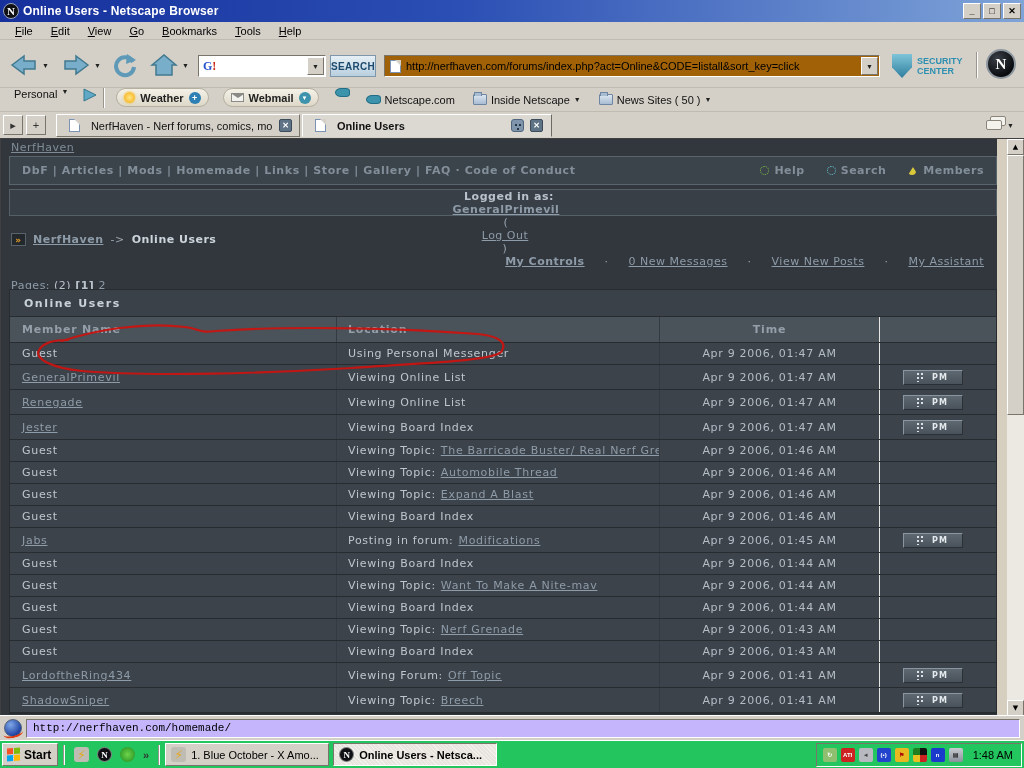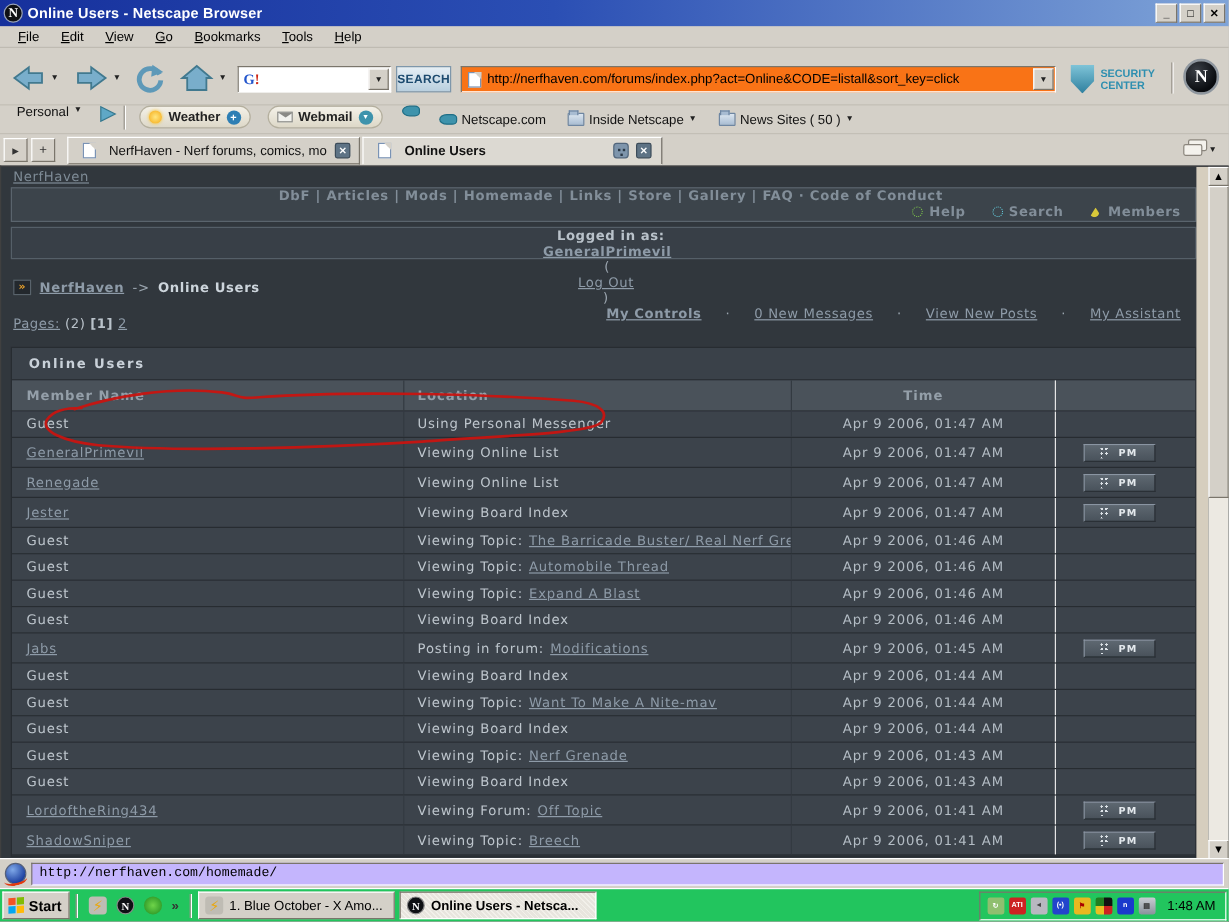--- a/index.html
+++ b/index.html
@@ -35,21 +35,21 @@
   .caret { font-size:7px; color:#222; }
   .searchbox { left:198px; top:15px; width:128px; height:22px; background:#fff; display:flex; align-items:center; }
   .searchbox .g { font:bold 12px "Liberation Serif",serif; color:#2255CC; margin-left:4px; }
   .searchbox .g i { color:#CC2211; font-style:normal; }
   .combo-btn { margin-left:auto; width:17px; height:18px; background:#D4D0C8; display:flex;
     align-items:center; justify-content:center; margin-right:1px; }
   .search-btn { left:330px; top:15px; width:46px; height:22px;
     background:linear-gradient(#E6EFF5,#B9CFDE); border:1px solid #7E97AB;
     font:bold 10px "Liberation Sans",sans-serif; color:#1C4A6E; display:flex;
     align-items:center; justify-content:center; letter-spacing:.3px; }
-  .urlbar { left:384px; top:15px; width:496px; height:22px; background:#f97316; display:flex; align-items:center; }
+  .urlbar { left:384px; top:15px; width:496px; height:22px; background:#a16207; display:flex; align-items:center; }
   .page-icon { width:11px; height:13px; background:#fff; border:1px solid #7A93B5; margin:0 5px 0 5px; position:relative; }
   .page-icon::after { content:""; position:absolute; right:-1px; top:-1px; border:3px solid;
     border-color:#D4D0C8 #D4D0C8 transparent transparent; }
   .url-text { font-size:11px; color:#000; white-space:nowrap; overflow:hidden; flex:1; }
   .security { left:892px; top:14px; display:flex; align-items:center; gap:5px; }
   .shield { width:20px; height:24px; background:linear-gradient(#7FC4D8,#2E7F9E);
     clip-path:polygon(0 0,100% 0,100% 55%,50% 100%,0 55%); }
   .sec-text { font:bold 9px "Liberation Sans",sans-serif; color:#2E8FB0; line-height:10px; }
   .tb-sep { left:976px; top:12px; width:2px; height:26px; border-left:1px solid #9A958C; border-right:1px solid #fff; }
   .throbber { left:986px; top:9px; width:30px; height:30px; border-radius:50%;
@@ -99,21 +99,21 @@
     font-family:"DejaVu Sans", sans-serif; }
   .edge-strip { position:absolute; left:996px; top:0; width:10px; height:577px; background:#D6CEBE; }
   .scrollbar { position:absolute; left:1006px; top:0; width:17px; height:577px; background:#ECE9E2; }
   .sb-btn { position:absolute; left:0; width:17px; height:16px; background:#D4D0C8;
     display:flex; align-items:center; justify-content:center; font-size:7px; color:#000; }
   .sb-thumb { position:absolute; left:0; top:16px; width:17px; height:260px; background:#D4D0C8; }
 
   .site-link { position:absolute; left:10px; top:2px; font-size:11px; color:#7E8B96;
     text-decoration:underline; letter-spacing:.5px; }
   .navbox { position:absolute; left:8px; top:17px; width:988px; height:29px; background:#3C444B;
-    border:1px solid #5A646D; display:flex; align-items:center; font-size:11px;flex-direction:column; }
+    border:1px solid #5A646D; display:flex; align-items:center; font-size:11px; }
   .nav-links { margin-left:12px; font-weight:bold; color:#828E99; letter-spacing:.6px; }
   .nav-right { margin-left:auto; margin-right:12px; display:flex; gap:22px; font-weight:bold; color:#828E99; }
   .nav-right .itm { display:flex; gap:5px; align-items:center; letter-spacing:.5px; }
   .dot-ic { width:9px; height:9px; border-radius:50%; }
   .help-ic { border:1px dotted #7CC24A; }
   .search-ic { border:1px dotted #63C8D8; }
   .members-ic { width:0; height:0; border-left:5px dotted transparent; border-right:5px dotted transparent; border-bottom:8px dotted #D8C83A; }
 
   .loggedbox { position:absolute; left:8px; top:50px; width:988px; height:27px; background:#383F47;
     border:1px solid #555F68; display:flex; align-items:center; font-size:11px; color:#9BA5AF; letter-spacing:.5px;flex-direction:column; }
@@ -122,21 +122,21 @@
   .loggedbox .right { margin-left:auto; margin-right:12px; display:flex; gap:20px; align-items:center; }
   .loggedbox .right .b { font-weight:bold; }
 
   .breadcrumb { position:absolute; left:10px; top:94px; display:flex; align-items:center; gap:7px;
     font-size:11px; color:#9BA5AF; letter-spacing:.5px; }
   .bc-icon { width:15px; height:13px; background:#23282D; border:1px solid #59636C; color:#E8A02A;
     font:bold 9px "DejaVu Sans",sans-serif; display:flex; align-items:center; justify-content:center; }
   .bc-root { font-weight:bold; }
   .bc-cur { font-weight:bold; color:#CDD5DC; }
 
-  .pages { position:absolute; left:10px; top:124px; font-size:11px; color:#B9C2CA; letter-spacing:.5px; }
+  .pages { position:absolute; left:10px; top:140px; font-size:11px; color:#B9C2CA; letter-spacing:.5px; }
   .pages .cur { font-weight:bold; }
 
   .ftable { position:absolute; left:8px; top:150px; width:988px; border:1px solid #272C31; }
   .ft-title { height:27px; background:#3A4149; border-bottom:1px solid #272C31; display:flex; align-items:center;
     font-size:11px; font-weight:bold; color:#C9D1D9; letter-spacing:1.5px; padding-left:14px; }
   .ft-head { height:26px; background:#4A525A; border-bottom:1px solid #272C31; display:flex;
     font-size:11px; font-weight:bold; color:#949FA9; letter-spacing:.8px; }
   .ft-head .hc { display:flex; align-items:center; }
   .col-m { width:326px; padding-left:12px; }
   .col-l { width:323px; padding-left:11px; border-left:1px solid #333A41; }

